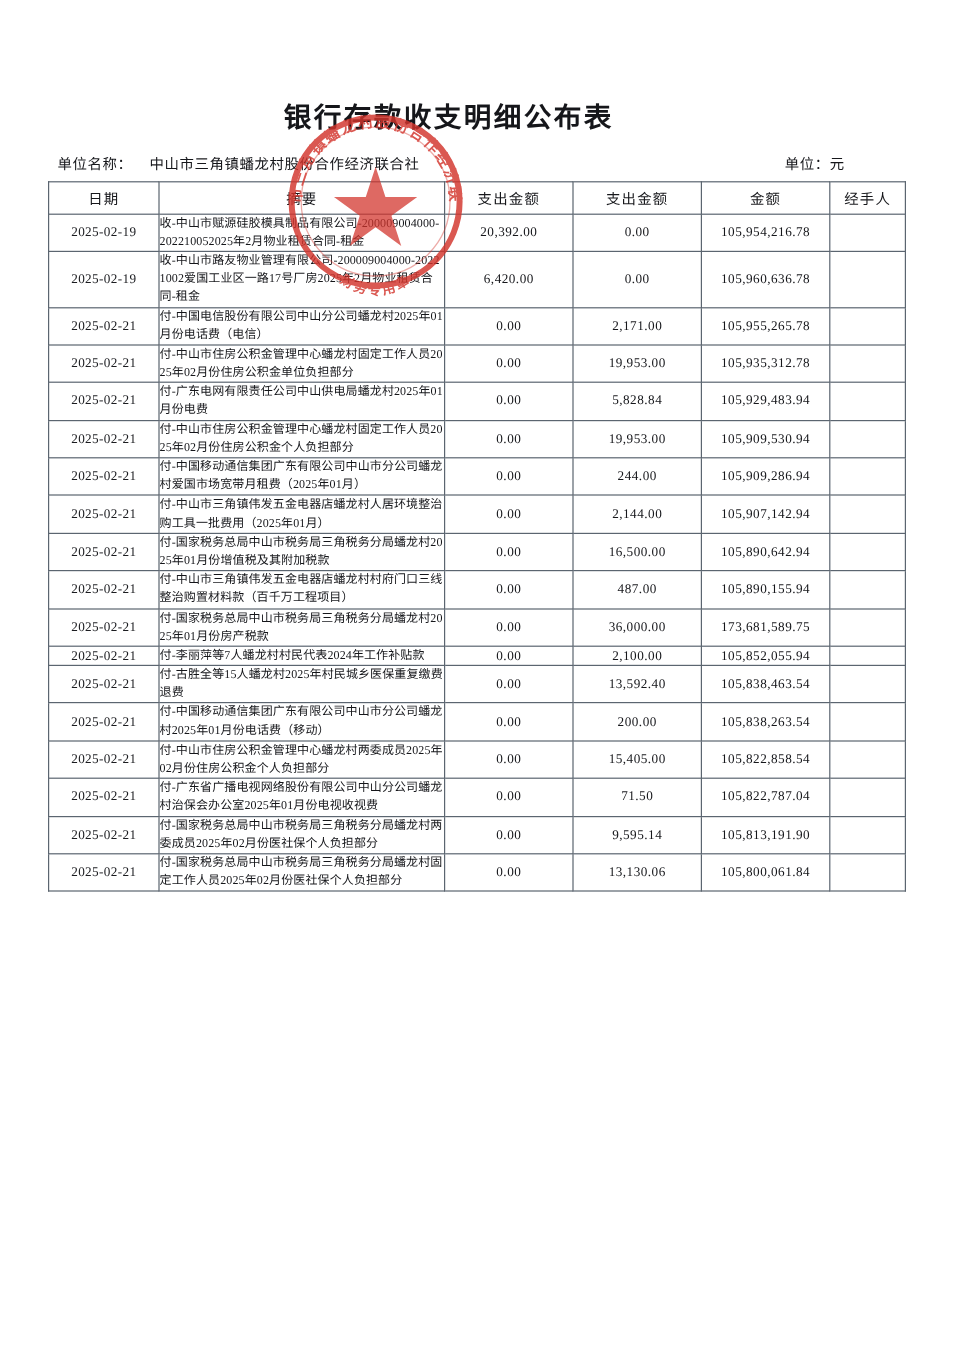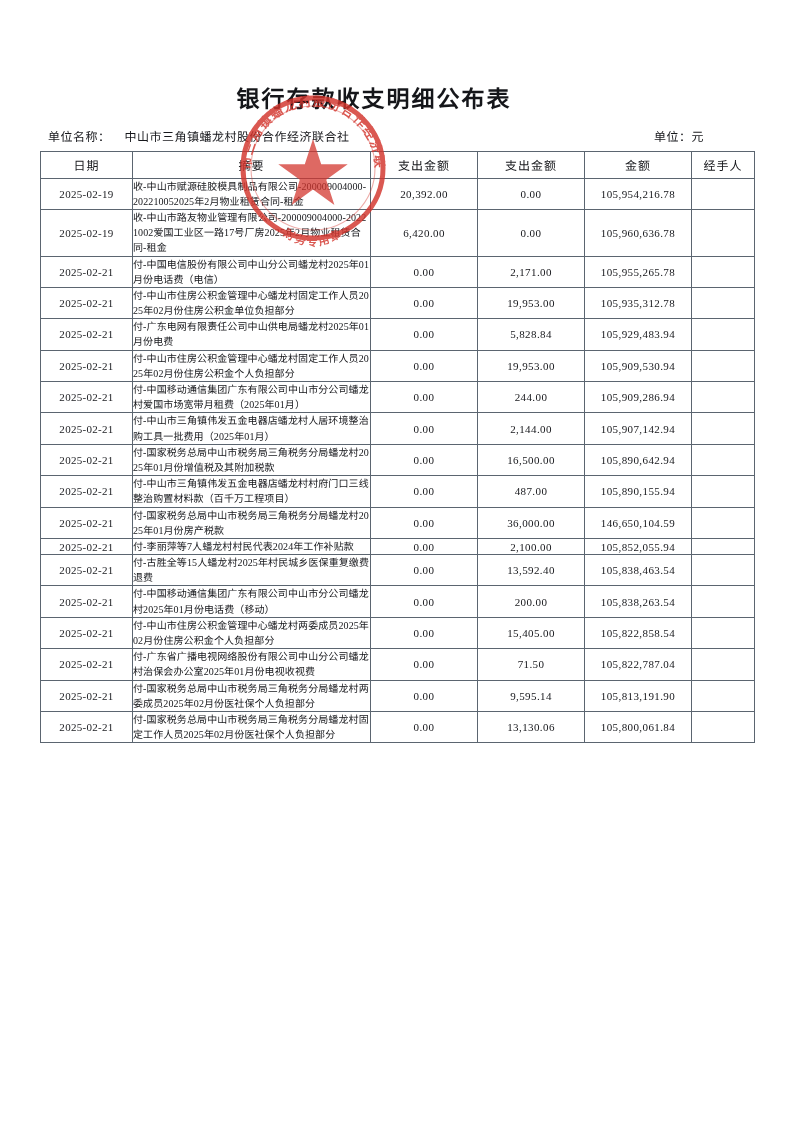--- a/index.html
+++ b/index.html
@@ -275,21 +275,21 @@
             <td class="num">0.00</td>
             <td class="num">487.00</td>
             <td class="num">105,890,155.94</td>
             <td class="handler"></td>
           </tr>
           <tr>
             <td class="date">2025-02-21</td>
             <td class="desc">付-国家税务总局中山市税务局三角税务分局蟠龙村2025年01月份房产税款</td>
             <td class="num">0.00</td>
             <td class="num">36,000.00</td>
-            <td class="num">146,650,104.59</td>
+            <td class="num">173,681,589.75</td>
             <td class="handler"></td>
           </tr>
           <tr>
             <td class="date">2025-02-21</td>
             <td class="desc">付-李丽萍等7人蟠龙村村民代表2024年工作补贴款</td>
             <td class="num">0.00</td>
             <td class="num">2,100.00</td>
             <td class="num">105,852,055.94</td>
             <td class="handler"></td>
           </tr>

